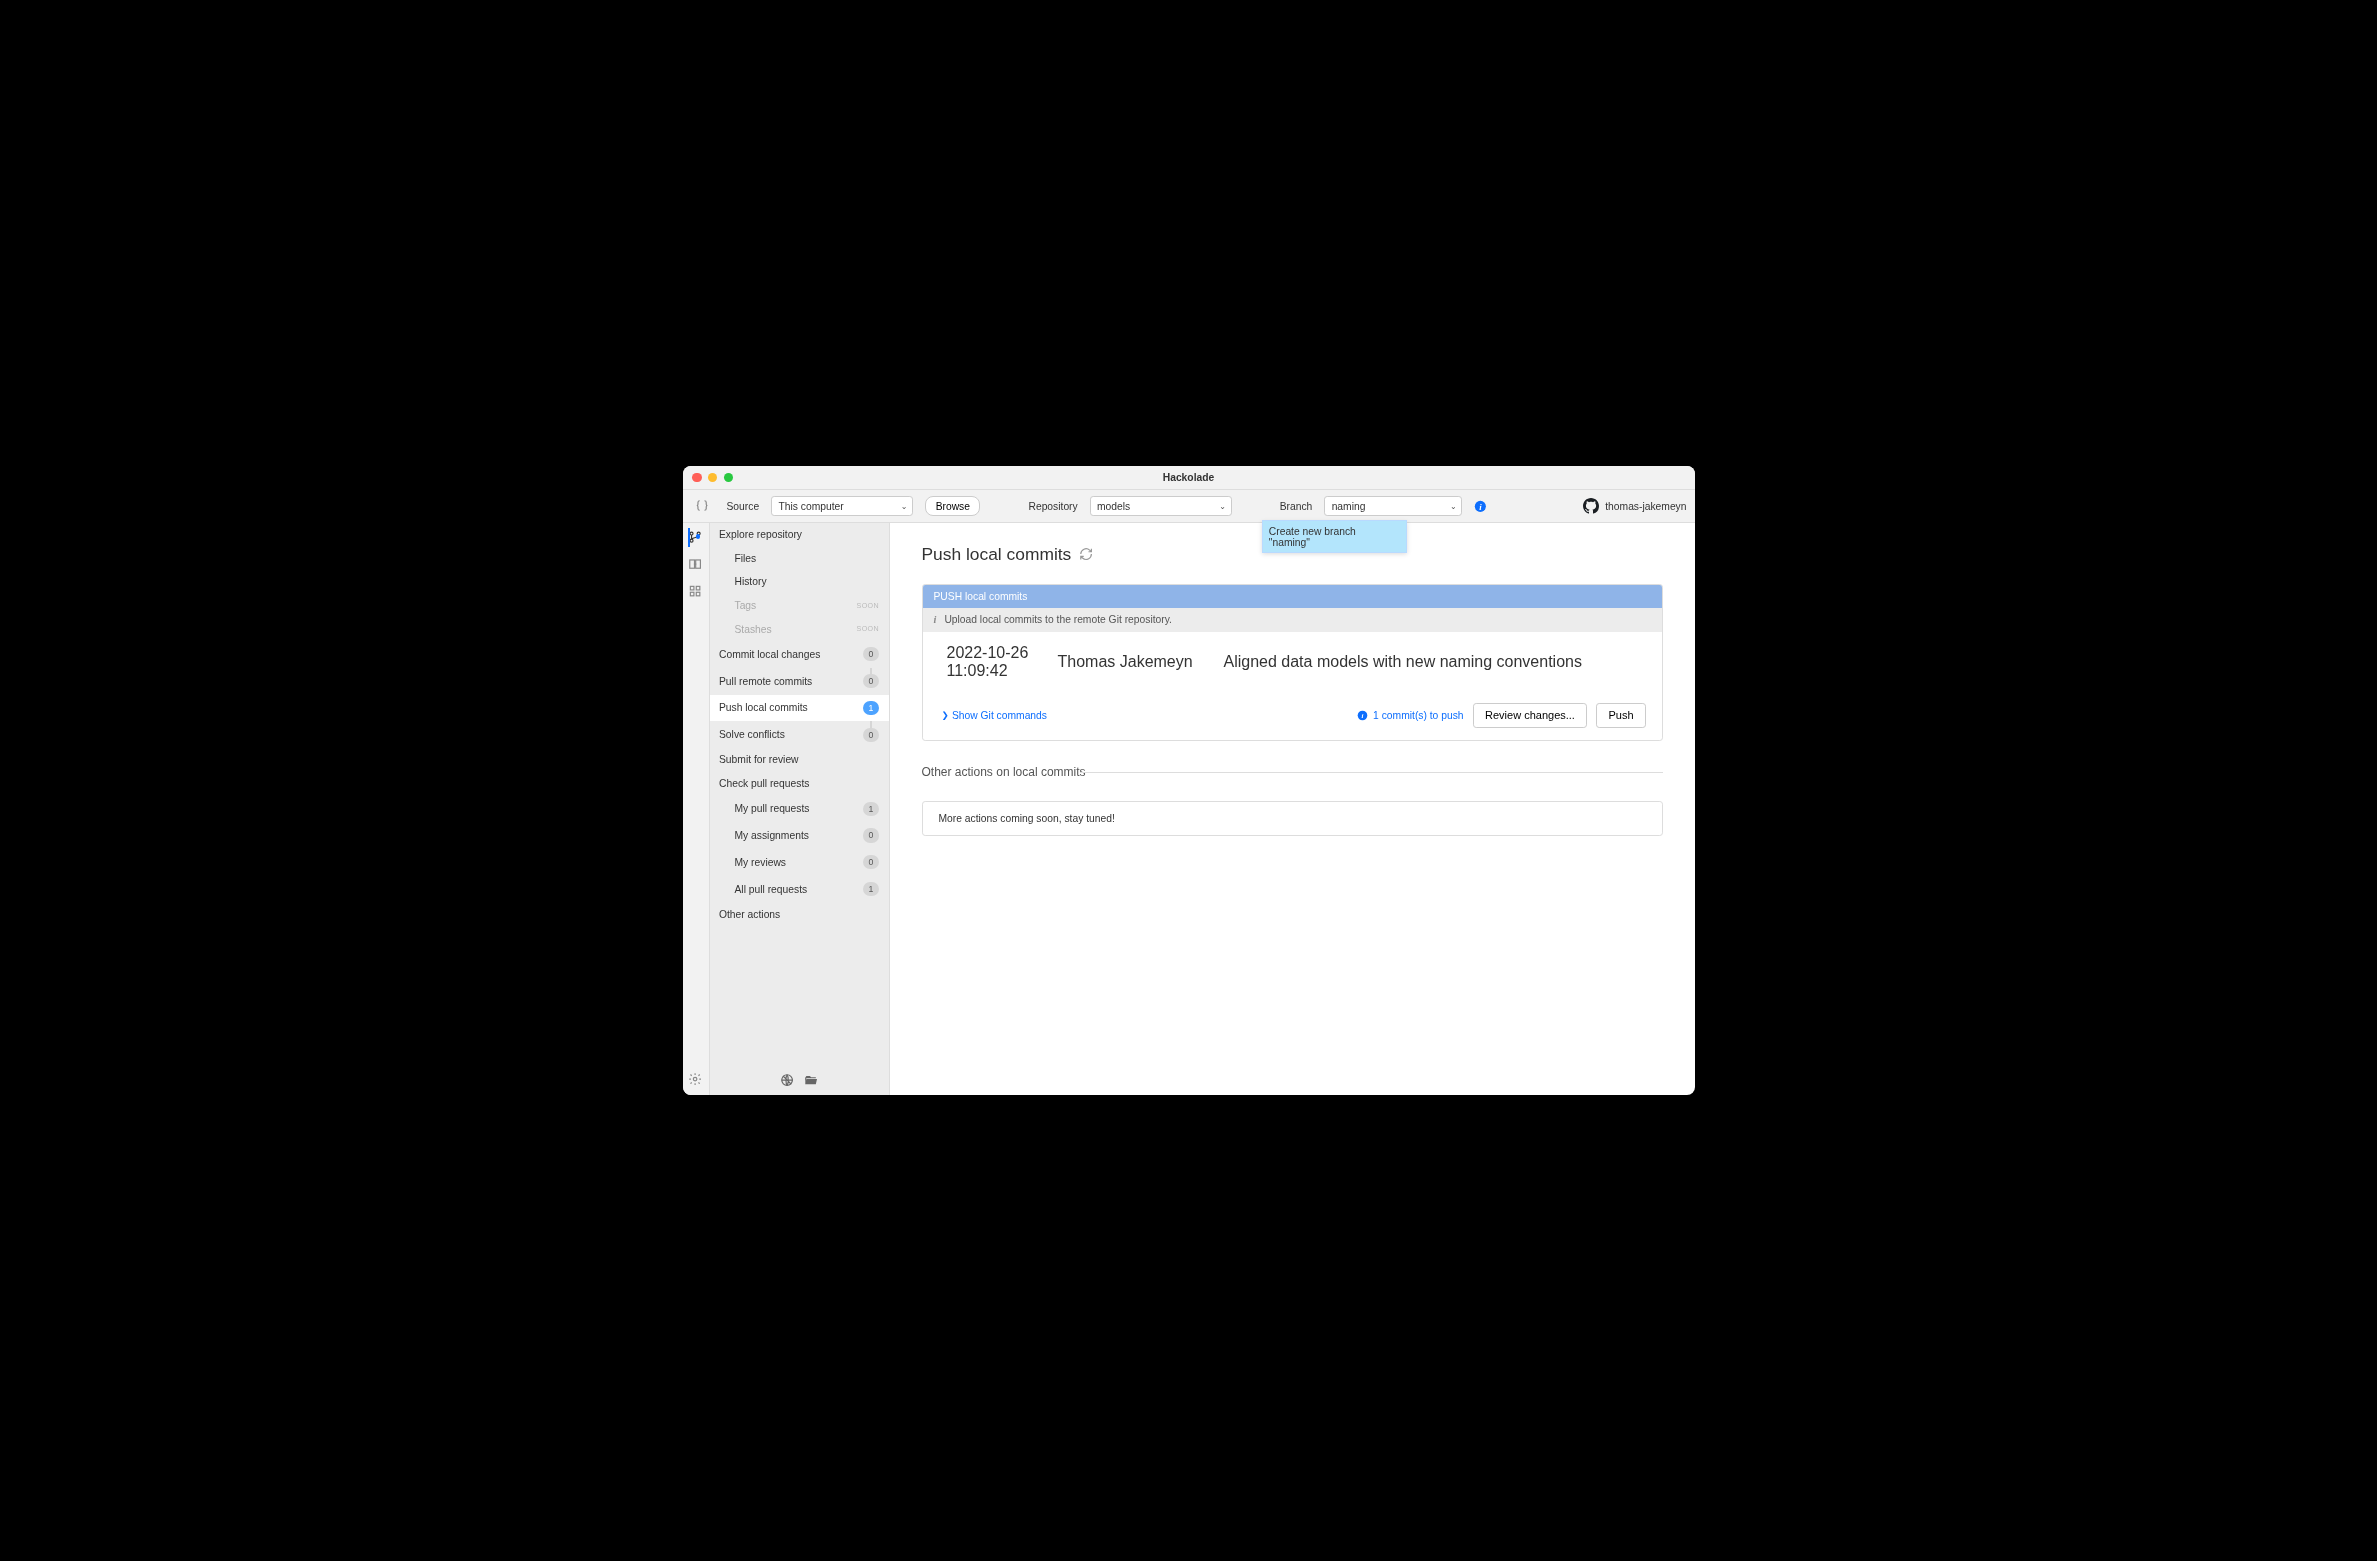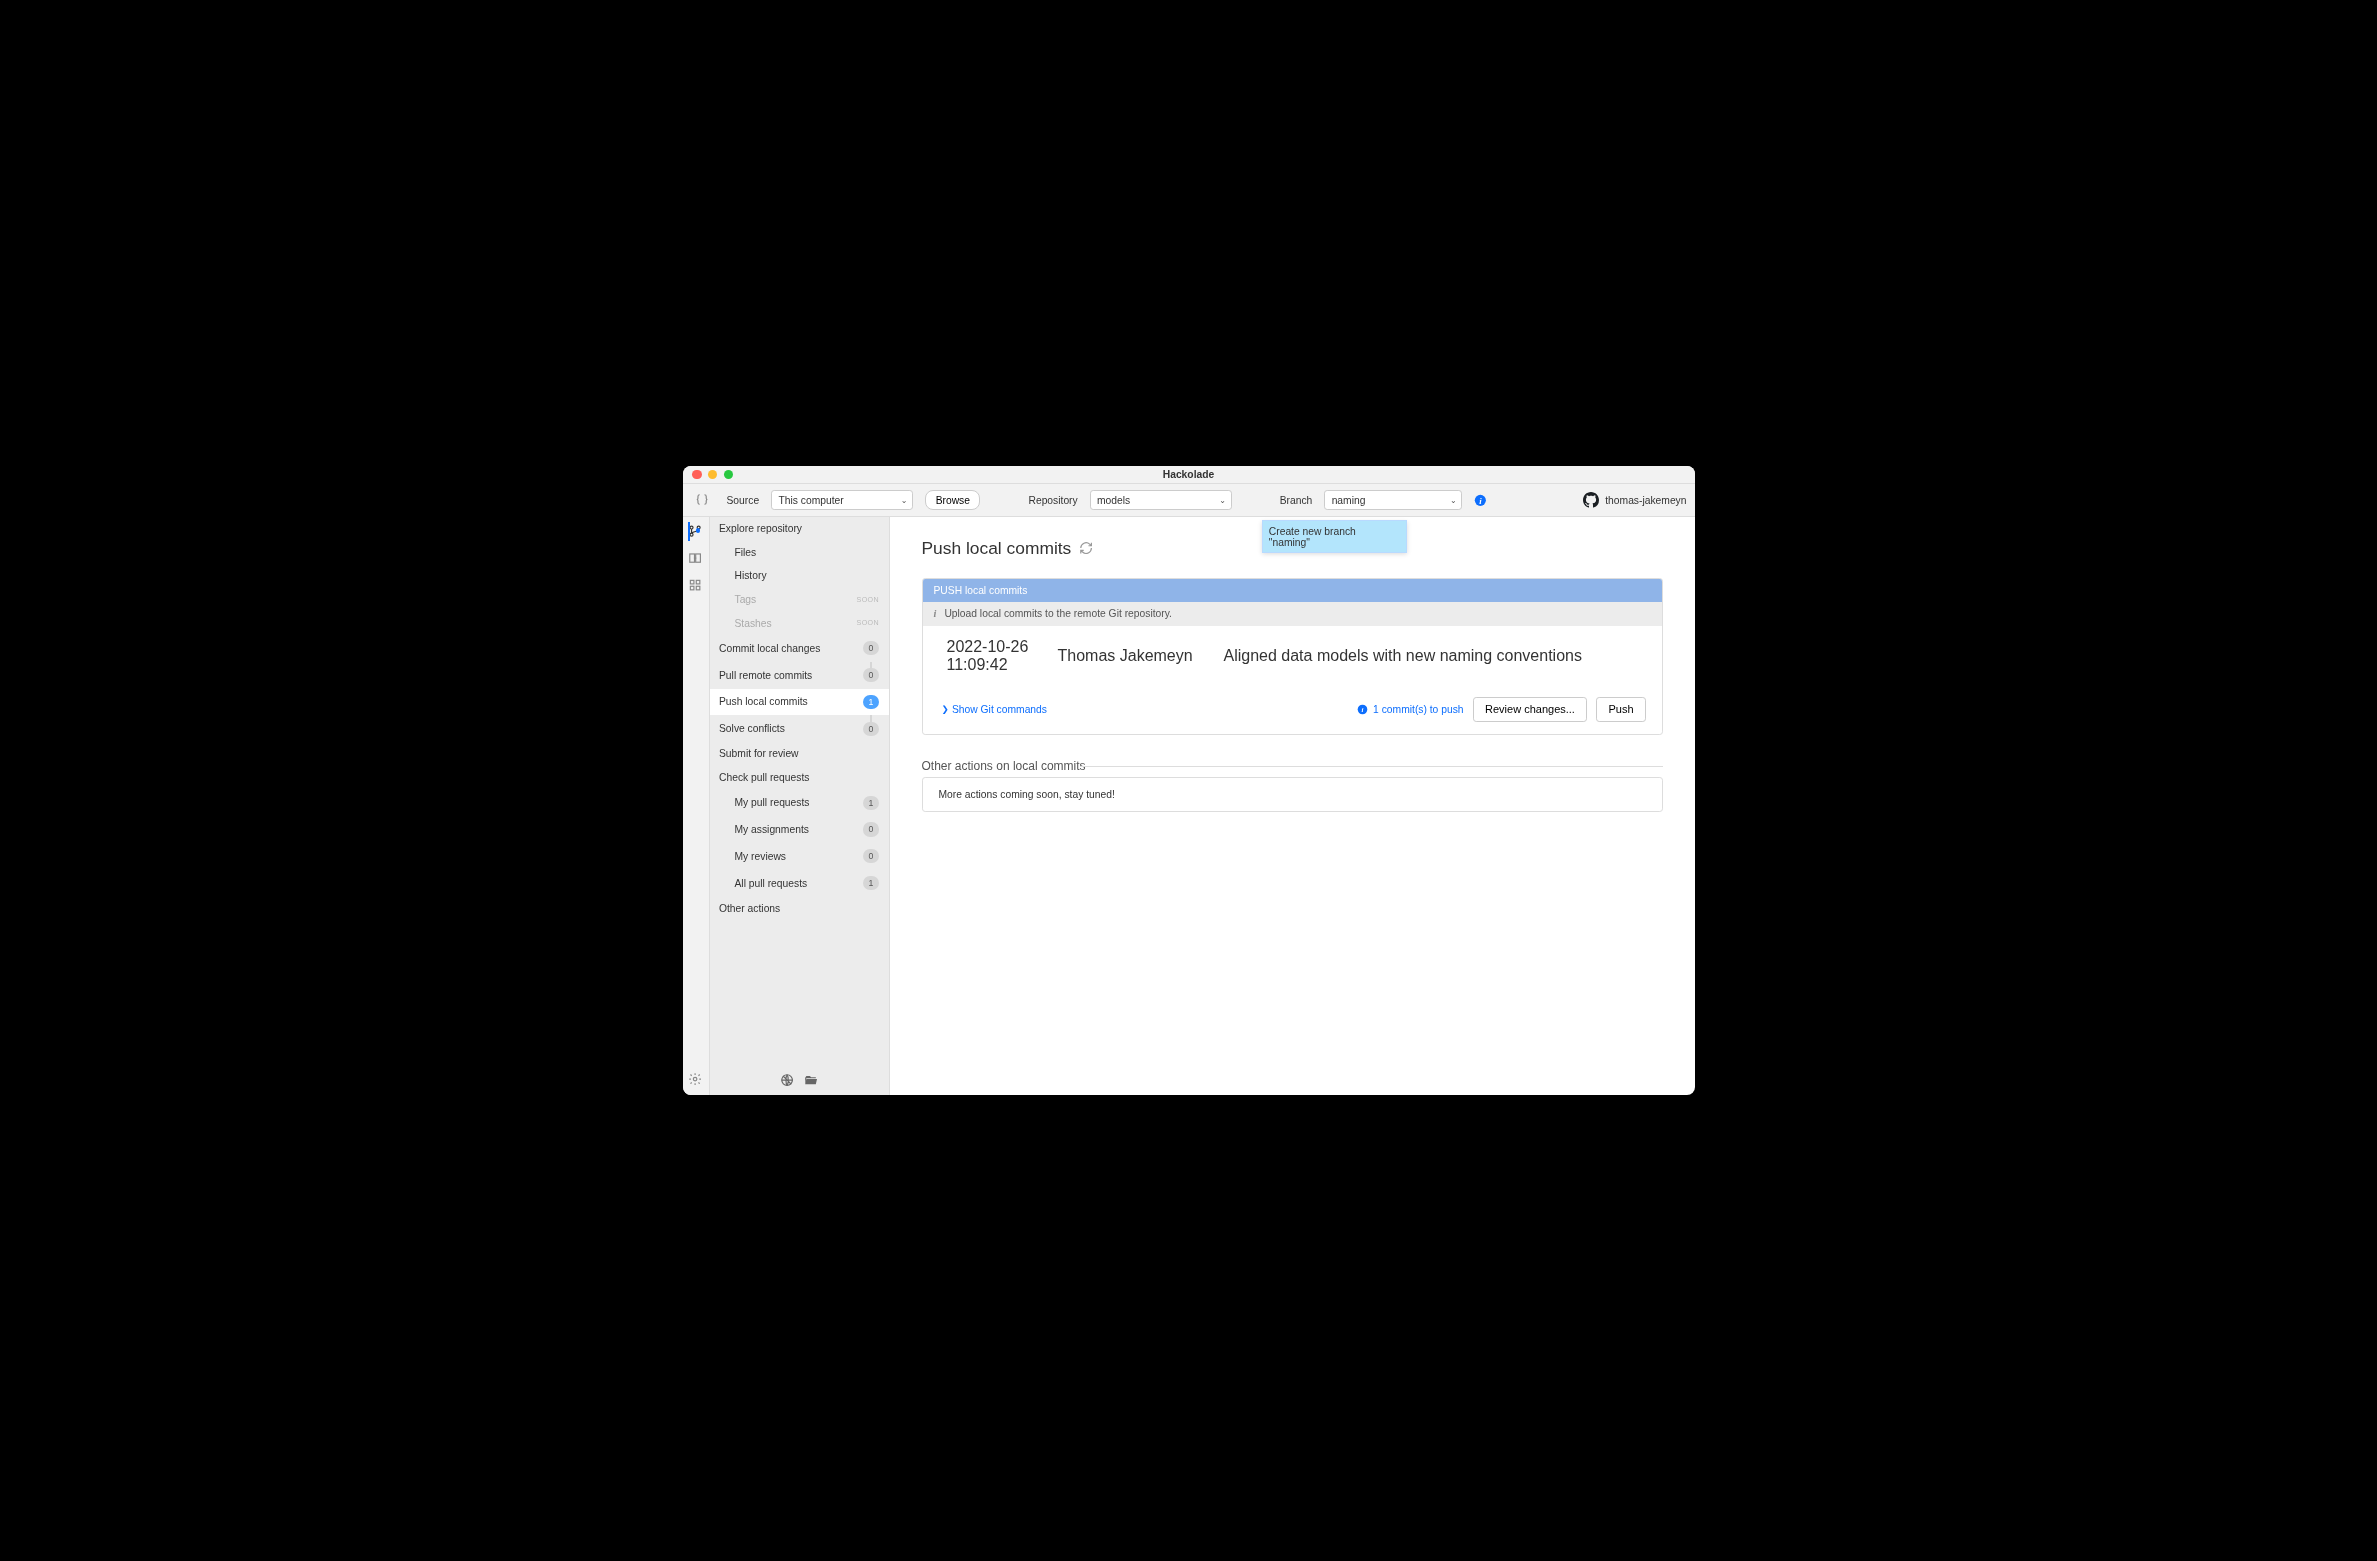--- a/index.html
+++ b/index.html
@@ -1,18 +1,18 @@
 <!DOCTYPE html>
 <html style="font-size:12.7px"><head>
 <meta charset="utf-8">
 <style>
 * { box-sizing: border-box; margin: 0; padding: 0; }
 body { background: #000; font-family: -apple-system, BlinkMacSystemFont, "Segoe UI", Helvetica, Arial, sans-serif; font-size: 10.3px; color: #333; display: flex; align-items: center; justify-content: center; min-height: 100vh; padding: 32px; }
 .window { width: 1012px; height: 629px; background: #fff; border-radius: 8px; overflow: hidden; box-shadow: 0 16px 47px rgba(0,0,0,0.5); display: flex; flex-direction: column; position: relative; }
-.titlebar { height: 18px; background: #f2f2f2; border-bottom: 0.8px solid #ddd; display: flex; align-items: center; padding: 0 9.5px; position: relative; }
+.titlebar { height: 24px; background: #f2f2f2; border-bottom: 0.8px solid #ddd; display: flex; align-items: center; padding: 0 9.5px; position: relative; }
 .traffic { display: flex; gap: 6.3px; }
 .dot { width: 9.5px; height: 9.5px; border-radius: 50%; }
 .dot.red { background: #ff5f57; }
 .dot.yellow { background: #febc2e; }
 .dot.green { background: #28c840; }
 .titlebar .title { position: absolute; left: 0; right: 0; text-align: center; font-size: 10.3px; font-weight: 600; color: #333; pointer-events: none; }
 .toolbar { height: 33px; background: #f2f2f2; border-bottom: 0.8px solid #ddd; display: flex; align-items: center; padding: 0 8px; gap: 12px; position: relative; }
 .toolbar .left-icon { width: 24px; display: flex; justify-content: center; color: #666; }
 .toolbar label { font-size: 10.3px; color: #333; }
 .select { background: #fff; border: 0.8px solid #ccc; border-radius: 3.2px; height: 20.6px; padding: 0 16px 0 6.3px; font-size: 10.3px; position: relative; display: flex; align-items: center; cursor: pointer; }
@@ -54,21 +54,21 @@
 .panel .row { display: flex; padding: 12.7px 24px; font-size: 16px; align-items: center; }
 .panel .row .col-date { width: 111px; }
 .panel .row .col-author { width: 166px; }
 .panel .row .col-msg { flex: 1; }
 .panel .actions { display: flex; align-items: center; padding: 9.5px 16px 12.7px 19px; gap: 9.5px; }
 .link-blue { color: #0d6efd; font-size: 10.3px; cursor: pointer; display: flex; align-items: center; gap: 3.2px; }
 .chev-r { font-size: 8.7px; }
 .actions .spacer { flex: 1; }
 .pill-info { color: #0d6efd; font-size: 10.3px; display: flex; align-items: center; gap: 4.7px; }
 .btn { background: #fff; border: 0.8px solid #ccc; border-radius: 3.2px; padding: 5.5px 11px; font-size: 11px; cursor: pointer; }
-.section-title { font-size: 12px; color: #555; margin-bottom: 4px; position: relative; }
+.section-title { font-size: 12px; color: #555; margin-bottom: 22px; position: relative; }
 .section-title::after { content: ""; position: absolute; left: 158px; right: 0; top: 50%; height: 0.8px; background: #ddd; }
 .panel2 { border: 0.8px solid #ddd; border-radius: 3.2px; overflow: hidden; }
 .panel2 .hdr { background: #ececec; padding: 6.3px 11px; font-size: 10.3px; }
 .panel2 .body2 { padding: 11px 16px; font-size: 10.3px; }
 svg { display: block; }
 </style>
 </head>
 <body>
 
 <div class="window">

